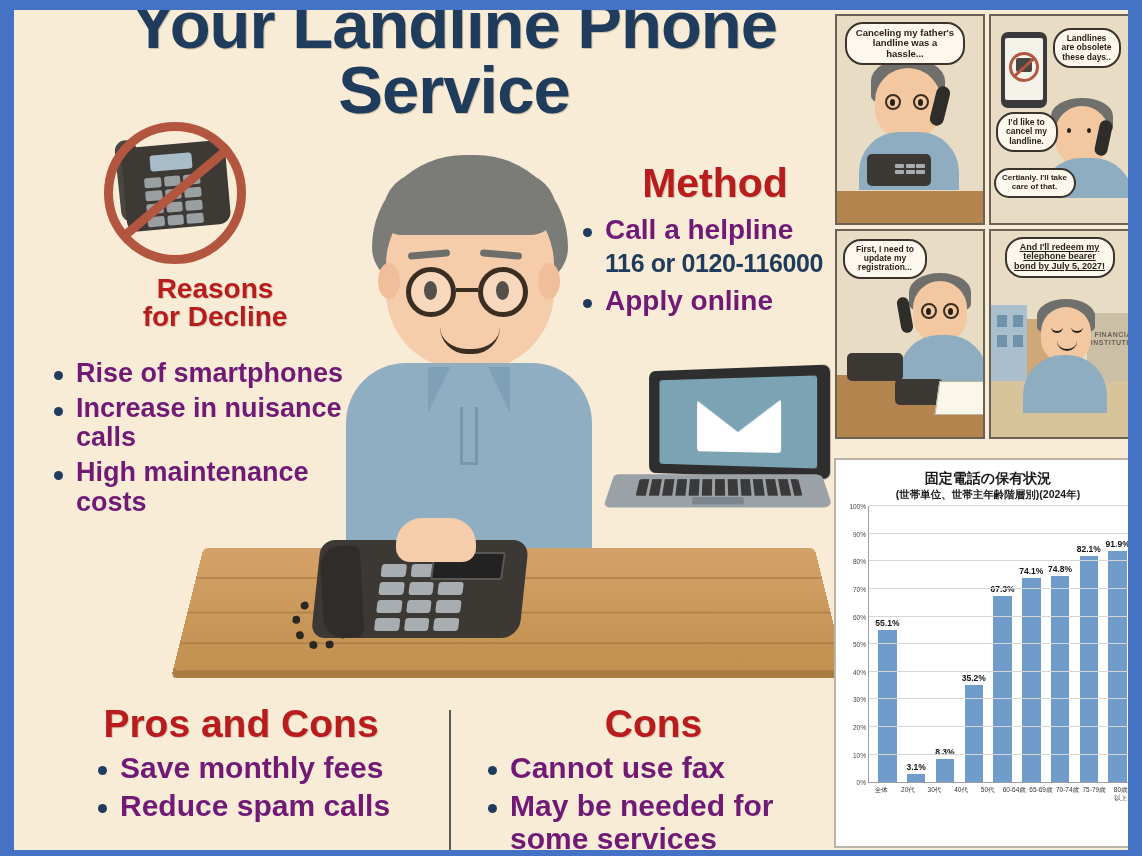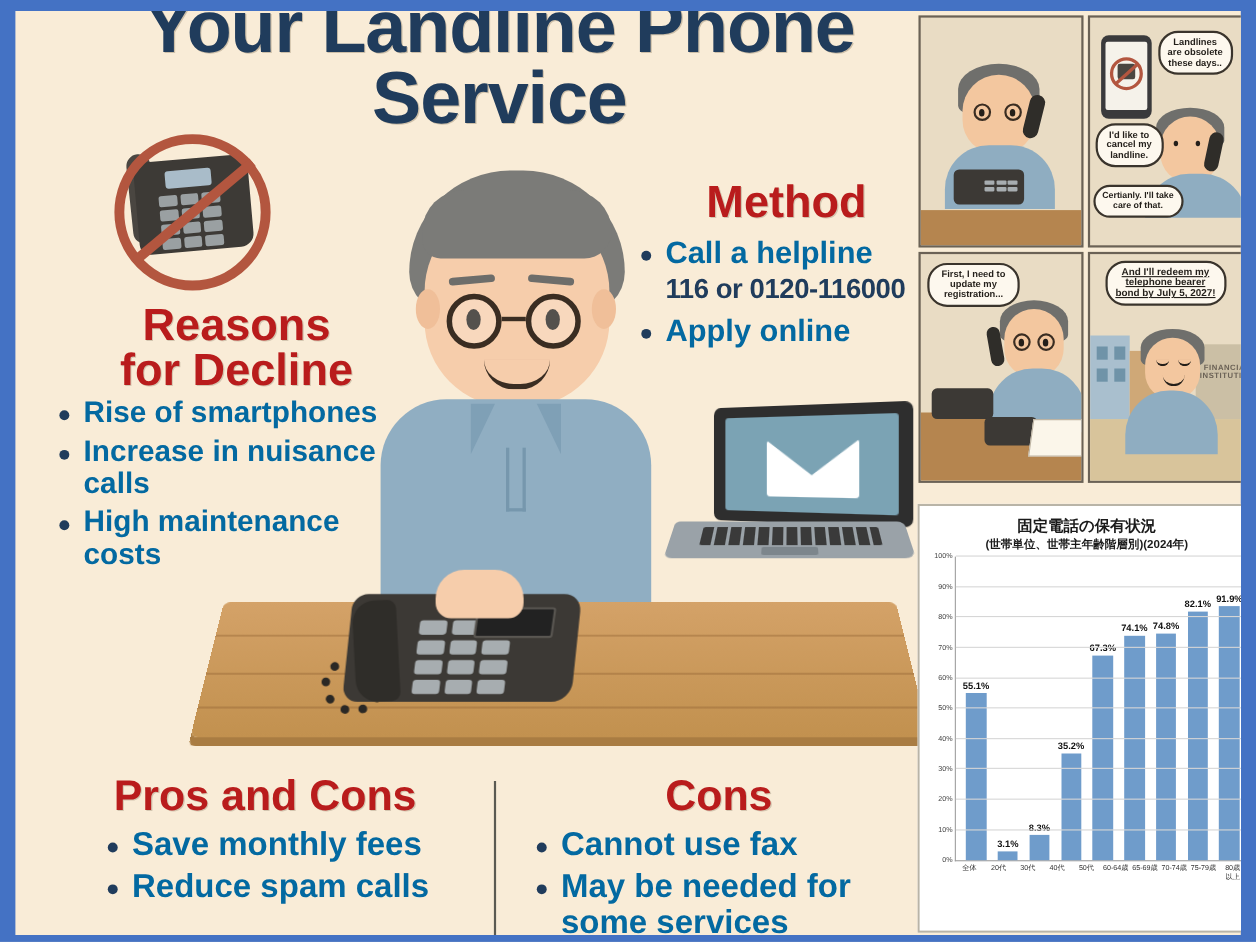--- a/index.html
+++ b/index.html
@@ -102,21 +102,21 @@
 
   
   .heading {
     color: #b91c1c;
     font-weight: bold;
     text-shadow: 1px 1px 0 #d4c6b0;
   }
   .bullets {
     list-style: none;
     margin: 0; padding: 0;
-    color: #0369a1;
+    color: #701a75;
     font-weight: bold;
   }
   .bullets li {
     position: relative;
     padding-left: 26px;
     margin-bottom: 6px;
     line-height: 1.08;
   }
   .bullets li::before {
     content: "";
@@ -126,24 +126,24 @@
     background: #203c5c;
     border-radius: 50%;
   }
 
   #reasons {
     position: absolute;
     left: 36px; top: 265px;
     width: 330px;
   }
   #reasons .heading {
-    font-size: 41px;
+    font-size: 28px;
     text-align: center;
     line-height: 1.0;
-    margin-bottom: 4px;
+    margin-bottom: 28px;
   }
   #reasons .bullets { font-size: 27px; }
 
   #method {
     position: absolute;
     left: 565px; top: 150px;
     width: 272px;
   }
   #method .heading {
     font-size: 41px;
@@ -605,20 +605,21 @@
         <div class="p-handset" style="left:96px; top:70px; width:14px; height:40px; transform:rotate(14deg);"></div>
         <div class="p-phone" style="left:30px; top:138px; width:64px; height:32px;"></div>
         <div class="p-keys" style="left:58px; top:148px; width:30px;">
           <i></i>
             <i></i>
             <i></i>
             <i></i>
             <i></i>
             <i></i>
         </div>
+        <div class="bubble" style="left:8px; top:6px; width:120px; font-size:9.5px;">Canceling my father's landline was a hassle...</div>
       </div>
 
       <div class="panel">
         <div class="smartphone" style="left:10px; top:16px; width:46px; height:76px;"></div>
         <div class="sp-screen" style="left:14px; top:22px; width:38px; height:62px;"></div>
         <div class="mini-phone" style="left:25px; top:42px; width:16px; height:14px;"></div>
         <div class="ban-ring" style="left:18px; top:36px; width:30px; height:30px;"></div>
         <div class="ban-slash" style="left:19px; top:50px; width:28px;"></div>
         <div class="p-hair" style="left:60px; top:82px; width:62px; height:36px;"></div>
         <div class="p-face" style="left:64px; top:90px; width:54px; height:60px; border-radius:27px 27px 26px 26px;"></div>

